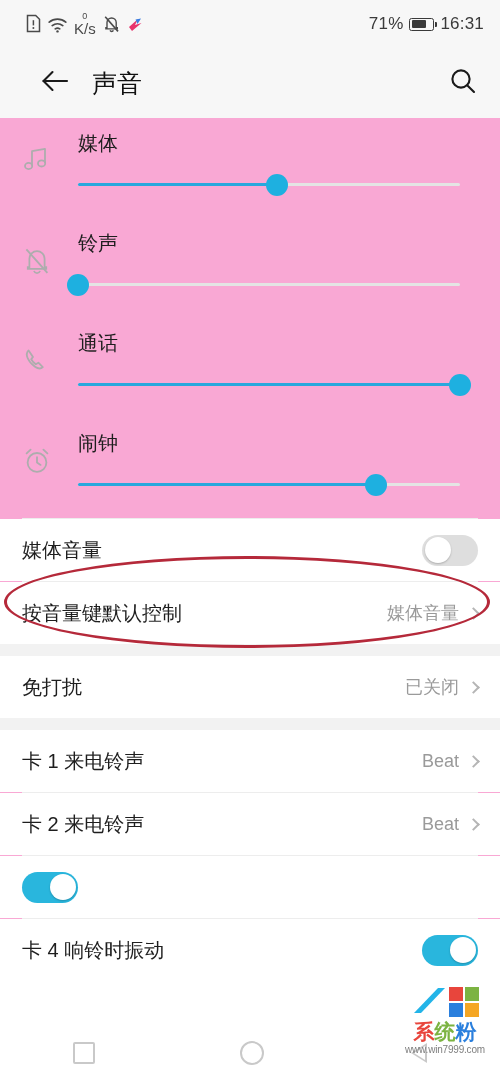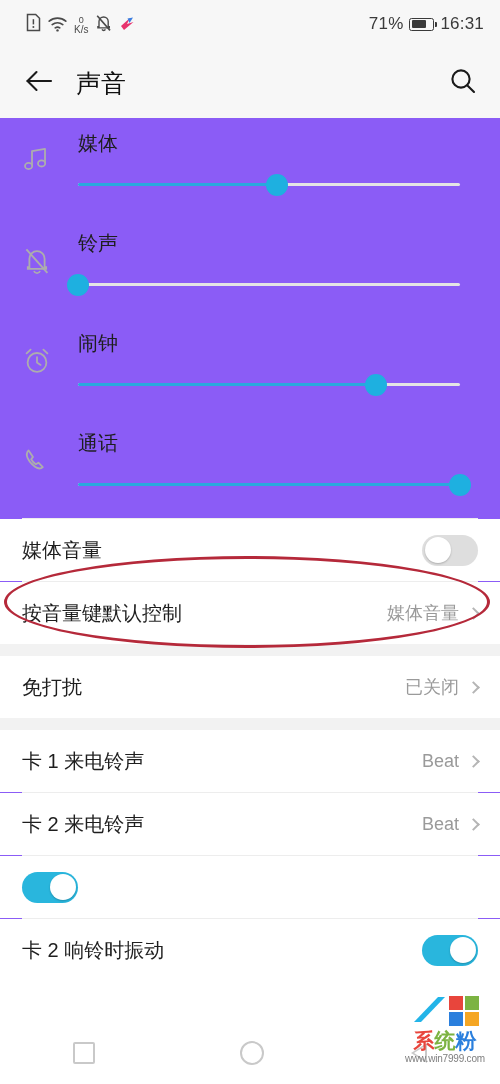--- a/index.html
+++ b/index.html
@@ -16,41 +16,41 @@
   .statusbar{
     height:48px; background:#f7f7f7;
     display:flex; align-items:center; justify-content:space-between;
     padding:0 16px 0 26px;
   }
   .sb-left{ display:flex; align-items:flex-end; gap:7px; }
   .sb-right{ display:flex; align-items:center; gap:6px; }
   .sb-text{ font-size:17px; color:#3a3a3a; letter-spacing:.2px; }
   .netspeed{ display:flex; flex-direction:column; align-items:center; line-height:1; margin-bottom:1px;}
   .netspeed .n{ font-size:9px; color:#4a4a4a; }
-  .netspeed .u{ font-size:10px; color:#4a4a4a; }
+  .netspeed .u{ font-size:15px; color:#4a4a4a; }
   .batt{
     width:25px; height:13px; border:1.6px solid #3a3a3a; border-radius:2.5px;
     position:relative; display:flex; align-items:center; padding:1.5px;
   }
   .batt:after{
     content:""; position:absolute; right:-4px; top:3.5px;
     width:2.5px; height:5px; background:#3a3a3a; border-radius:0 1px 1px 0;
   }
   .batt .lvl{ height:100%; background:#3a3a3a; border-radius:1px; }
 
   
   .appbar{
     height:70px; background:#f7f7f7;
-    display:flex; align-items:center; padding:0 22px 0 24px;
+    display:flex; align-items:center; padding:0 22px 0 40px;
   }
   .appbar .title{ font-size:25px; color:#111; margin-left:22px; font-weight:400;}
   .appbar .spacer{ flex:1; }
 
   
-  .content{ background:#8b5cf6; }
+  .content{ background:#f9a8d4; }
   .gap{ height:12px; background:#f2f2f2; }
 
   
   .slider-row{ display:flex; align-items:flex-start; height:100px; padding-left:22px; }
   .slider-row .ic{ width:56px; flex:none; display:flex; justify-content:flex-start; padding-top:28px;}
   .slider-body{ flex:1; padding-right:40px; padding-top:12px; }
   .slider-label{ font-size:20px; color:#1e1e1e; margin-bottom:26px; }
   .track{
     position:relative; height:3px; background:#e4e4e4; border-radius:2px;
     margin-right:0;
@@ -107,21 +107,21 @@
     border-right:16px solid #c9c9c9;
   }
   .nav-tr:after{
     content:""; position:absolute; left:5px; top:-7px;
     width:0;height:0;border-top:7px solid transparent;border-bottom:7px solid transparent;
     border-right:11px solid #fff;
   }
 
   
   .watermark{
-    position:absolute; right:4px; bottom:10px; width:102px; height:78px;
+    position:absolute; right:4px; bottom:19px; width:102px; height:78px;
     z-index:40; pointer-events:none;
   }
   .wm-logo{ display:flex; align-items:flex-start; justify-content:center; gap:3px; height:34px;}
   .wm-swoosh{ width:34px; height:28px; }
   .wm-win{ display:grid; grid-template-columns:14px 14px; grid-template-rows:14px 14px; gap:2px; }
   .wm-cn{
     text-align:center; font-size:21px; font-weight:bold; line-height:1.05;
     font-family:"DejaVu Sans",sans-serif; letter-spacing:0px;
   }
   .wm-url{ text-align:center; font-size:10px; color:#7e7e7e; margin-top:1px; letter-spacing:-.2px;}
@@ -222,50 +222,50 @@
       <div class="track">
         <div class="fill" style="width: 0%;"></div>
         <div class="thumb" style="left: 0%;"></div>
       </div>
     </div>
   </div>
 
   <div class="slider-row">
     <div class="ic">
       <svg width="30" height="30" viewBox="0 0 30 30">
+          <path d="M6.6 4.4c-2 2-2.3 4.6-1 7.6 1.4 3.2 4.2 6.6 7.4 8.8 3 2 5.8 2.2 7.8.3l-4.4-4.4-2.6 1.6c-1.6-1-3.6-3.2-4.6-5l1.8-2.4z" fill="none" stroke="#adadad" stroke-width="1.8" stroke-linejoin="round"></path>
+        </svg>
+    </div>
+    <div class="slider-body">
+      <div class="slider-label">通话</div>
+      <div class="track">
+        <div class="fill" style="width: 100%;"></div>
+        <div class="thumb" style="left: 100%;"></div>
+      </div>
+    </div>
+  </div>
+
+  <div class="slider-row">
+    <div class="ic">
+      <svg width="30" height="30" viewBox="0 0 30 30">
           <circle cx="15" cy="16.4" r="9.4" fill="none" stroke="#adadad" stroke-width="1.8"></circle>
           <path d="M15 11.2v5.4l3.6 2.3" fill="none" stroke="#adadad" stroke-width="1.8" stroke-linecap="round"></path>
           <path d="M4.6 7.4 8.6 3.6" fill="none" stroke="#adadad" stroke-width="1.8" stroke-linecap="round"></path>
           <path d="M25.4 7.4 21.4 3.6" fill="none" stroke="#adadad" stroke-width="1.8" stroke-linecap="round"></path>
         </svg>
     </div>
     <div class="slider-body">
       <div class="slider-label">闹钟</div>
       <div class="track">
         <div class="fill" style="width: 78%;"></div>
         <div class="thumb" style="left: 78%;"></div>
       </div>
     </div>
   </div>
 
-  <div class="slider-row">
-    <div class="ic">
-      <svg width="30" height="30" viewBox="0 0 30 30">
-          <path d="M6.6 4.4c-2 2-2.3 4.6-1 7.6 1.4 3.2 4.2 6.6 7.4 8.8 3 2 5.8 2.2 7.8.3l-4.4-4.4-2.6 1.6c-1.6-1-3.6-3.2-4.6-5l1.8-2.4z" fill="none" stroke="#adadad" stroke-width="1.8" stroke-linejoin="round"></path>
-        </svg>
-    </div>
-    <div class="slider-body">
-      <div class="slider-label">通话</div>
-      <div class="track">
-        <div class="fill" style="width: 100%;"></div>
-        <div class="thumb" style="left: 100%;"></div>
-      </div>
-    </div>
-  </div>
-
   <div class="sep"></div>
 
   <div class="row">
     <span class="lbl">媒体音量</span>
     <span class="tg off">
         <span class="knob"></span>
       </span>
   </div>
   <div class="sep"></div>
 
@@ -300,21 +300,21 @@
   <div class="sep"></div>
 
   <div class="row">
     <span class="tg on">
         <span class="knob"></span>
       </span>
   </div>
   <div class="sep"></div>
 
   <div class="row">
-    <span class="lbl">卡 2 响铃时振动</span>
+    <span class="lbl">卡 4 响铃时振动</span>
     <span class="tg on">
         <span class="knob"></span>
       </span>
   </div>
 </div>
 
 <div class="annot"></div>
 
 <div class="navbar">
   <span class="nav-sq"></span>

